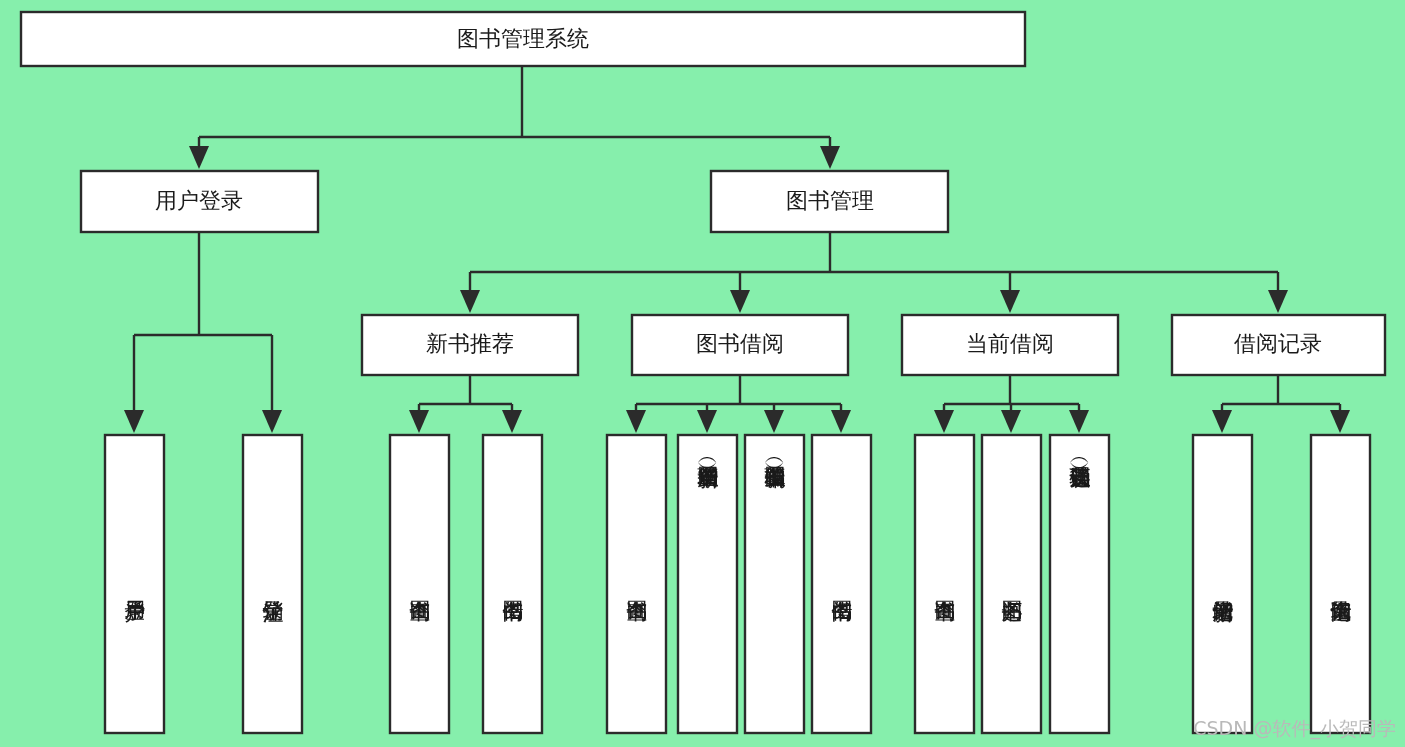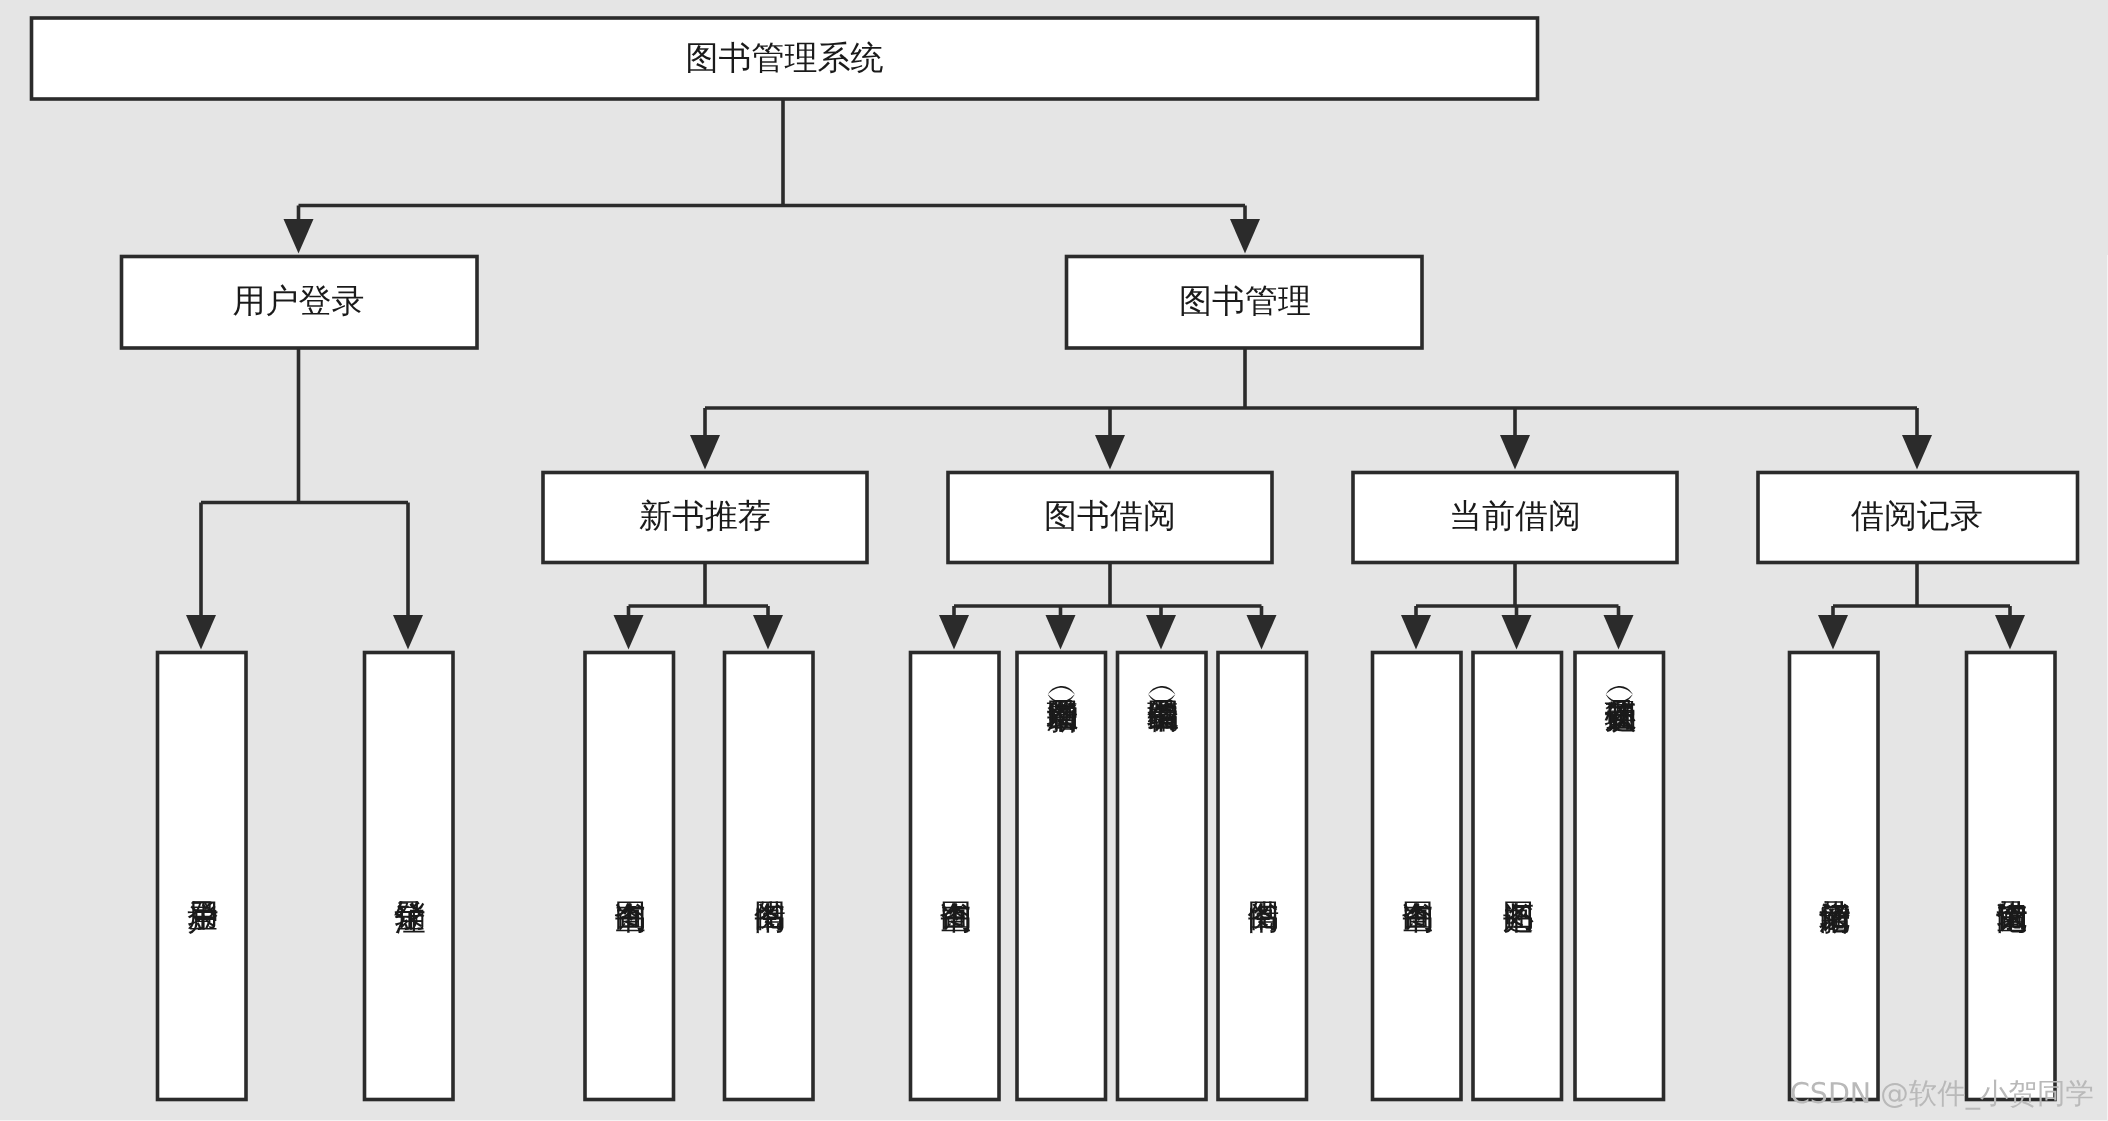--- a/index.html
+++ b/index.html
@@ -11,21 +11,21 @@
   body {
     width: 1405px;
     height: 747px;
     overflow: hidden;
     font-family: "DejaVu Sans", "Liberation Sans", sans-serif;
   }
   #diagram-root {
     position: relative;
     width: 1405px;
     height: 747px;
-    background: #e5e5e5;
+    background: #86efac;
   }
   svg.diagram-canvas {
     position: absolute;
     left: 0;
     top: 0;
     width: 1405px;
     height: 747px;
     display: block;
   }
   .node-rect {

